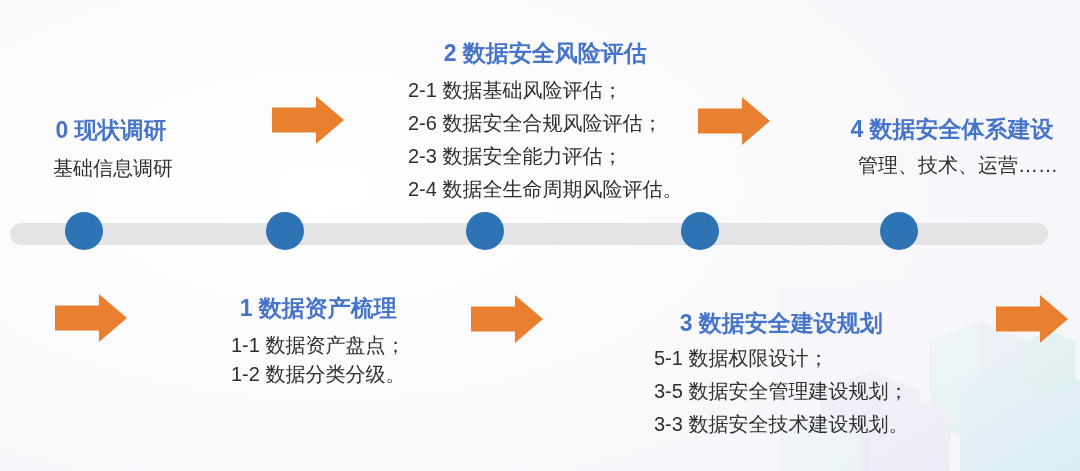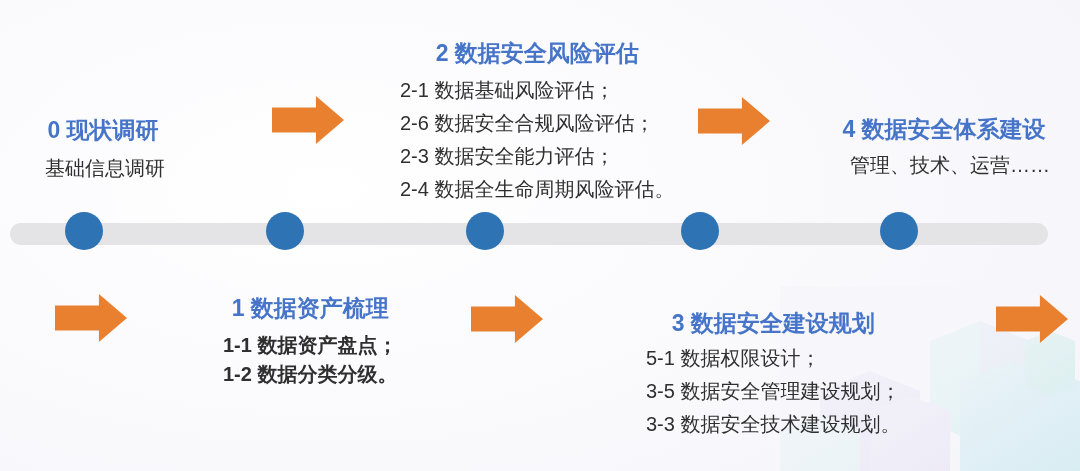--- a/index.html
+++ b/index.html
@@ -36,34 +36,34 @@
     clip-path:polygon(0% 24%, 61% 24%, 61% 0%, 100% 50%, 61% 100%, 61% 76%, 0% 76%);
   }
   .arrow.t1{left:272px;top:96px}
   .arrow.t2{left:698px;top:97px}
   .arrow.b1{left:55px;top:294px}
   .arrow.b2{left:471px;top:295px}
   .arrow.b3{left:996px;top:295px}
   
   .step{position:absolute;z-index:3;white-space:nowrap;}
   .step h2{margin:0;font-size:23px;font-weight:bold;color:var(--heading-blue);line-height:30px;text-align:center;}
-  .step .items{margin:8px;}
+  .step .items{margin:16px;}
   .step .items p{margin:0;color:var(--body-text);font-size:20px;}
   .step0{left:33px;top:115px;}
   .step0 .items{margin-top:10px;padding-left:4px;}
   .step0 .items p{line-height:26px;}
   .step2{left:392px;top:38px;}
   .step2 .items{margin-top:6px;}
   .step2 .items p{line-height:33px;}
   .step4{left:830px;top:114px;}
   .step4 .items{margin-top:8px;padding-left:12px;}
   .step4 .items p{line-height:26px;}
   .step1{left:215px;top:293px;}
   .step1 .items{margin-top:8px;}
-  .step1 .items p{line-height:29px;font-weight:bold;}
+  .step1 .items p{line-height:29px;}
   .step3{left:638px;top:308px;}
   .step3 .items{margin-top:4px;}
   .step3 .items p{line-height:33px;}
 </style>
 </head>
 <body>
 
 <div class="canvas">
 
   <svg class="bg-art" width="300" height="185" viewBox="0 0 300 185">

